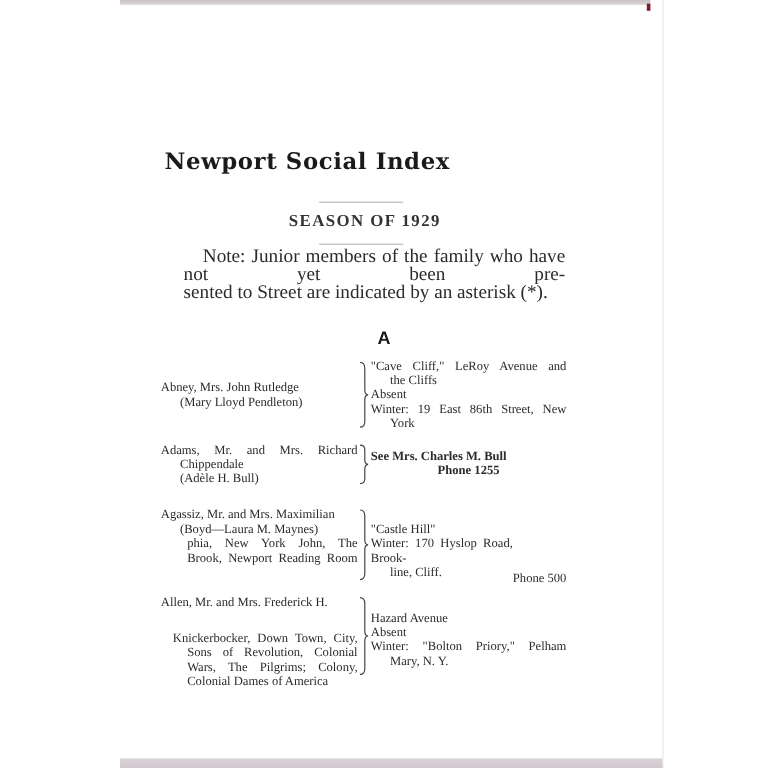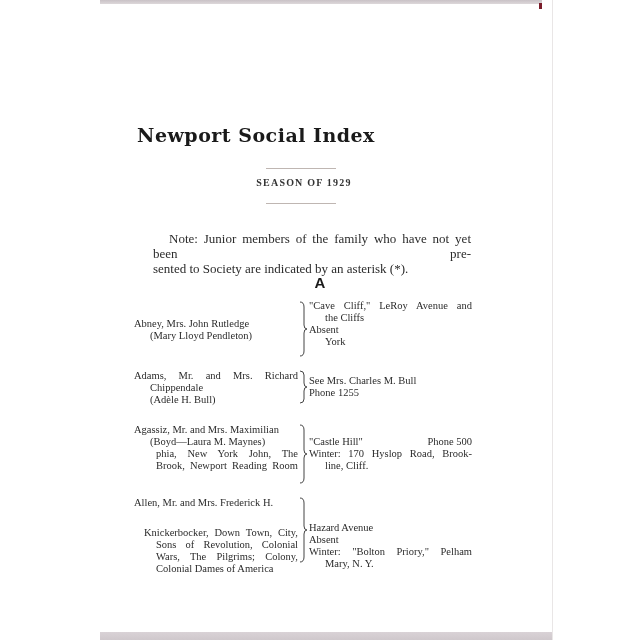--- a/index.html
+++ b/index.html
@@ -24,99 +24,100 @@
   .title {
     position: absolute; left: 0; width: 512px; top: 124px; text-align: center;
     font-family: "DejaVu Serif", serif; font-weight: bold; font-size: 19px; letter-spacing: 0.5px;
     color: #1a1a1a;
   }
   .rule {
     position: absolute; height: 1px; background: #bfb6b2;
   }
   .season {
     position: absolute; left: 0; width: 608px; top: 177px; text-align: center;
-    font-family: "Liberation Serif", serif; font-weight: bold; font-size: 10px; letter-spacing: 1.2px;
+    font-family: "Liberation Serif", serif; font-weight: bold; font-size: 14px; letter-spacing: 1.2px;
     color: #333;
   }
   .note {
-    position: absolute; left: 153px; top: 231px; width: 318px;
-    font-size: 13px; line-height: 15px; text-align: justify; color: #2b2b2b;
+    position: absolute; left: 153px; top: 206px; width: 318px;
+    font-size: 16px; line-height: 15px; text-align: justify; color: #2b2b2b;
   }
   .note .l1 { display: block; text-indent: 16px; text-align: justify; text-align-last: justify; }
   .note .l2 { display: block; }
   .letter {
     position: absolute; left: 0; width: 640px; top: 274px; text-align: center;
     font-family: "Liberation Sans", sans-serif; font-weight: bold; font-size: 15px; color: #1a1a1a;
   }
   .entry { position: absolute; left: 0; width: 640px; font-size: 10.5px; line-height: 12px; color: #2b2b2b; }
   .left-col { position: absolute; left: 134px; width: 164px; }
   .right-col { position: absolute; left: 309px; width: 163px; }
   .ln { display: block; white-space: nowrap; }
   .just { text-align: justify; text-align-last: justify; white-space: normal; }
   .ind1 { padding-left: 16px; }
   .ind2 { padding-left: 22px; }
   .ind3 { padding-left: 10px; }
   .rind { padding-left: 16px; }
-  .right-align { text-align: left; }
+  .right-align { text-align: center; }
   .brace {
     position: absolute; width: 8px; color: #444;
   }
   .brace svg { display: block; }
-  .phone-inline { float: right; }
+  .phone-inline { float: right; margin-top: 41px; }
 </style>
 </head>
 <body>
 
 <div class="top-edge"></div>
 <div class="corner-dot"></div>
 <div class="right-edge"></div>
 <div class="bottom-edge"></div>
 
 <div class="title">Newport Social Index</div>
 <div class="rule" style="left:266px; top:168px; width:70px;"></div>
 <div class="season">SEASON OF 1929</div>
 <div class="rule" style="left:266px; top:203px; width:70px;"></div>
 
 <div class="note">
   <span class="l1">Note:  Junior members of the family who have not yet been pre-</span>
-  <span class="l2">sented to Society are indicated by an asterisk (*).</span>
+  <span class="l2">sented to Street are indicated by an asterisk (*).</span>
 </div>
 
 <div class="letter">A</div>
 
 <div class="entry" style="top:300px;">
   <div class="left-col" style="top:18px;">
     <span class="ln">Abney, Mrs. John Rutledge</span>
     <span class="ln ind1">(Mary Lloyd Pendleton)</span>
   </div>
   <div class="brace" style="left:299px; top:1px;">
     <svg width="8" height="56" viewBox="0 0 8 56">
         <path d="M1 1 Q5 1 5 6 L5 24 Q5 28 8 28 Q5 28 5 32 L5 50 Q5 55 1 55" fill="none" stroke="#444" stroke-width="1"></path>
       </svg>
   </div>
   <div class="right-col" style="top:0px;">
     <span class="ln just">"Cave Cliff," LeRoy Avenue and</span>
     <span class="ln rind">the Cliffs</span>
     <span class="ln">Absent</span>
+    <span class="ln just">Winter:  19 East 86th Street, New</span>
     <span class="ln rind">York</span>
   </div>
 </div>
 
 <div class="entry" style="top:370px;">
   <div class="left-col" style="top:0px;">
     <span class="ln just">Adams, Mr. and Mrs. Richard</span>
     <span class="ln ind1">Chippendale</span>
     <span class="ln ind1">(Adèle H. Bull)</span>
   </div>
   <div class="brace" style="left:299px; top:0px;">
     <svg width="8" height="34" viewBox="0 0 8 34">
         <path d="M1 1 Q5 1 5 5 L5 13 Q5 17 8 17 Q5 17 5 21 L5 29 Q5 33 1 33" fill="none" stroke="#444" stroke-width="1"></path>
       </svg>
   </div>
-  <div class="right-col" style="top:5px;">
+  <div class="right-col" style="top:5px;font-weight:bold;">
     <span class="ln">See Mrs. Charles M. Bull</span>
     <span class="ln right-align">Phone 1255</span>
   </div>
 </div>
 
 <div class="entry" style="top:424px;">
   <div class="left-col" style="top:0px;">
     <span class="ln">Agassiz, Mr. and Mrs. Maximilian</span>
     <span class="ln ind1">(Boyd—Laura M. Maynes)</span>
     <span class="ln ind2 just">phia, New York John, The</span>
@@ -143,19 +144,19 @@
     <span class="ln ind3 just" style="margin-top:18px;">Knickerbocker, Down Town, City,</span>
     <span class="ln ind2 just">Sons of Revolution, Colonial</span>
     <span class="ln ind2 just">Wars, The Pilgrims; Colony,</span>
     <span class="ln ind2">Colonial Dames of America</span>
   </div>
   <div class="brace" style="left:299px; top:0px;">
     <svg width="8" height="66" viewBox="0 0 8 66">
         <path d="M1 1 Q5 1 5 6 L5 29 Q5 33 8 33 Q5 33 5 37 L5 60 Q5 65 1 65" fill="none" stroke="#444" stroke-width="1"></path>
       </svg>
   </div>
-  <div class="right-col" style="top:25px;">
+  <div class="right-col" style="top:13px;">
     <span class="ln">Hazard Avenue</span>
     <span class="ln">Absent</span>
     <span class="ln just">Winter: "Bolton Priory," Pelham</span>
     <span class="ln rind">Mary, N. Y.</span>
   </div>
 </div>
 
 </body></html>

